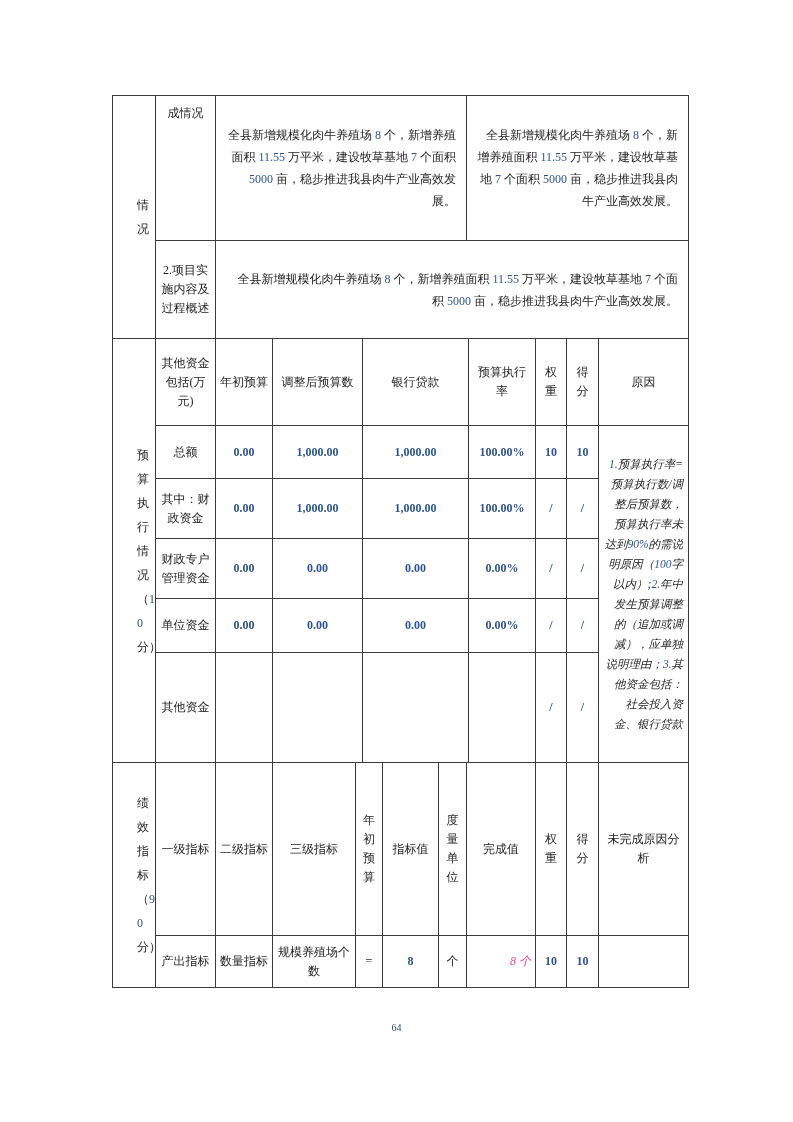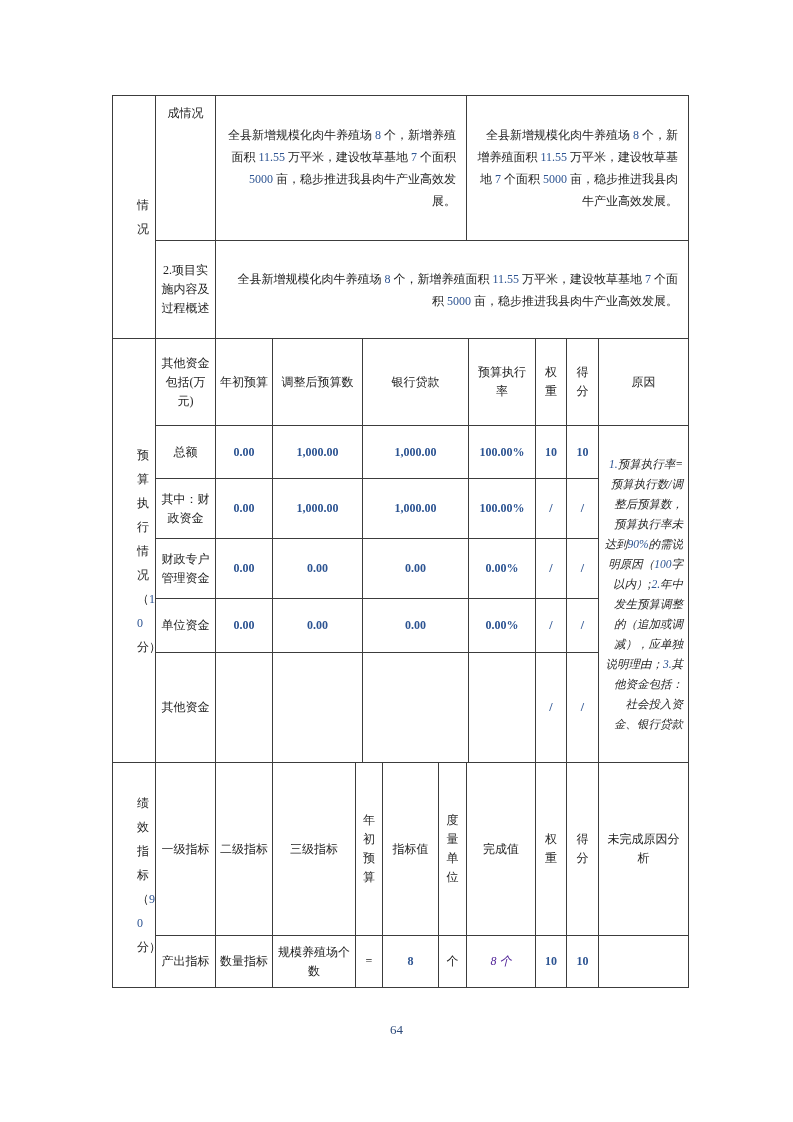--- a/index.html
+++ b/index.html
@@ -24,24 +24,24 @@
     overflow:hidden;word-break:break-all;
   }
   td.side-label{padding:2px 24px;line-height:24px;}
   td.para{text-align:right;line-height:22px;padding:4px 10px;}
   td.note{
     text-align:right;font-style:italic;font-size:11.5px;
     line-height:20px;padding:2px 5px;vertical-align:middle;
   }
   .num{color:var(--number-blue);}
   td.num-cell{color:var(--number-blue);font-weight:bold;}
-  td.completed-cell{font-style:italic;color:#4c1d95;}
+  td.completed-cell{font-style:italic;color:#ec4899;text-align:right;}
   .page-number{
     position:absolute;left:0;right:0;top:1022px;
-    text-align:center;font-size:13px;color:#2d4a7a;
+    text-align:center;font-size:10px;color:#2d4a7a;
   }
 </style>
 </head>
 <body>
 
 <div class="sheet">
 
   <table>
     <colgroup>
         <col style="width:43px">

